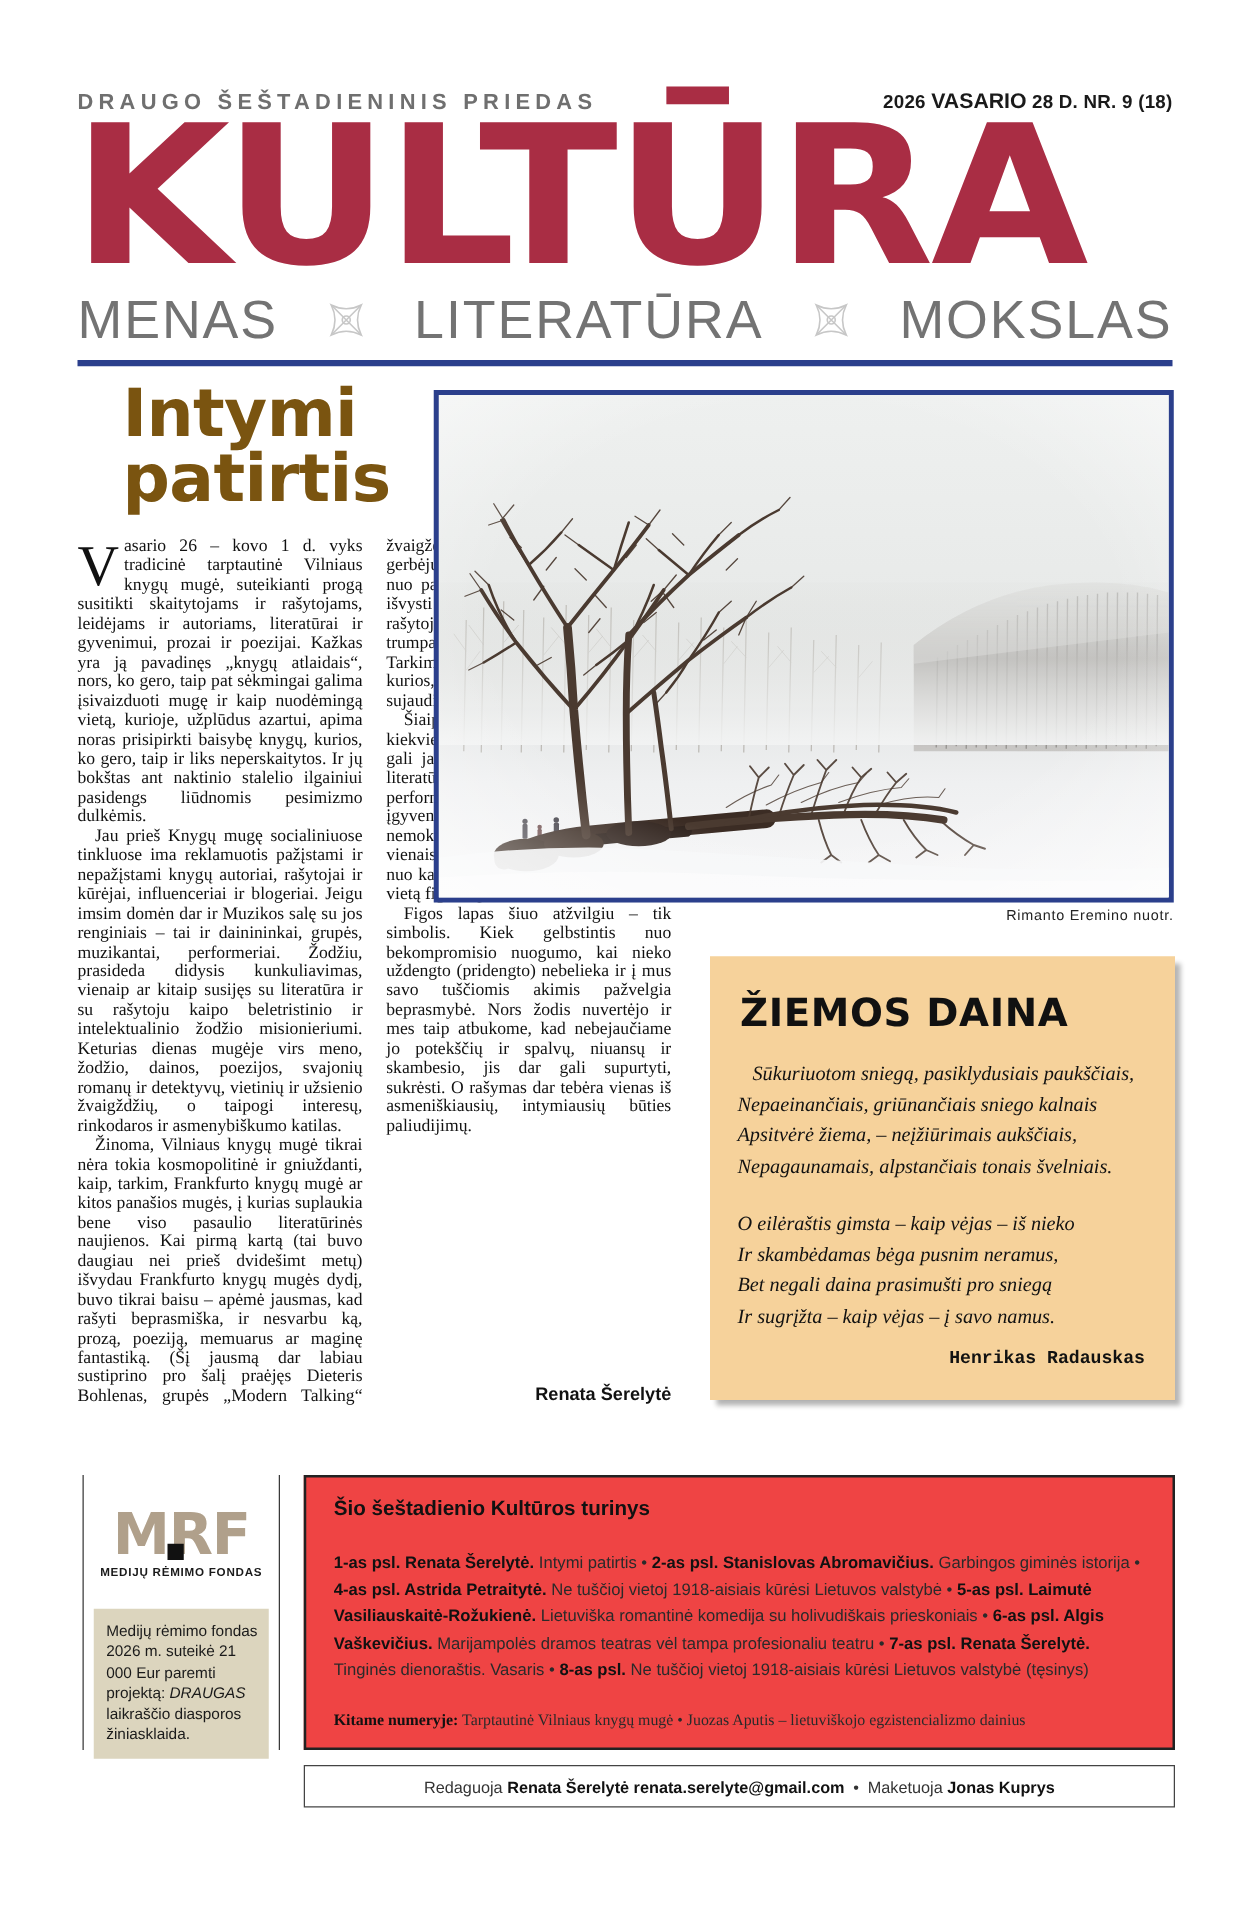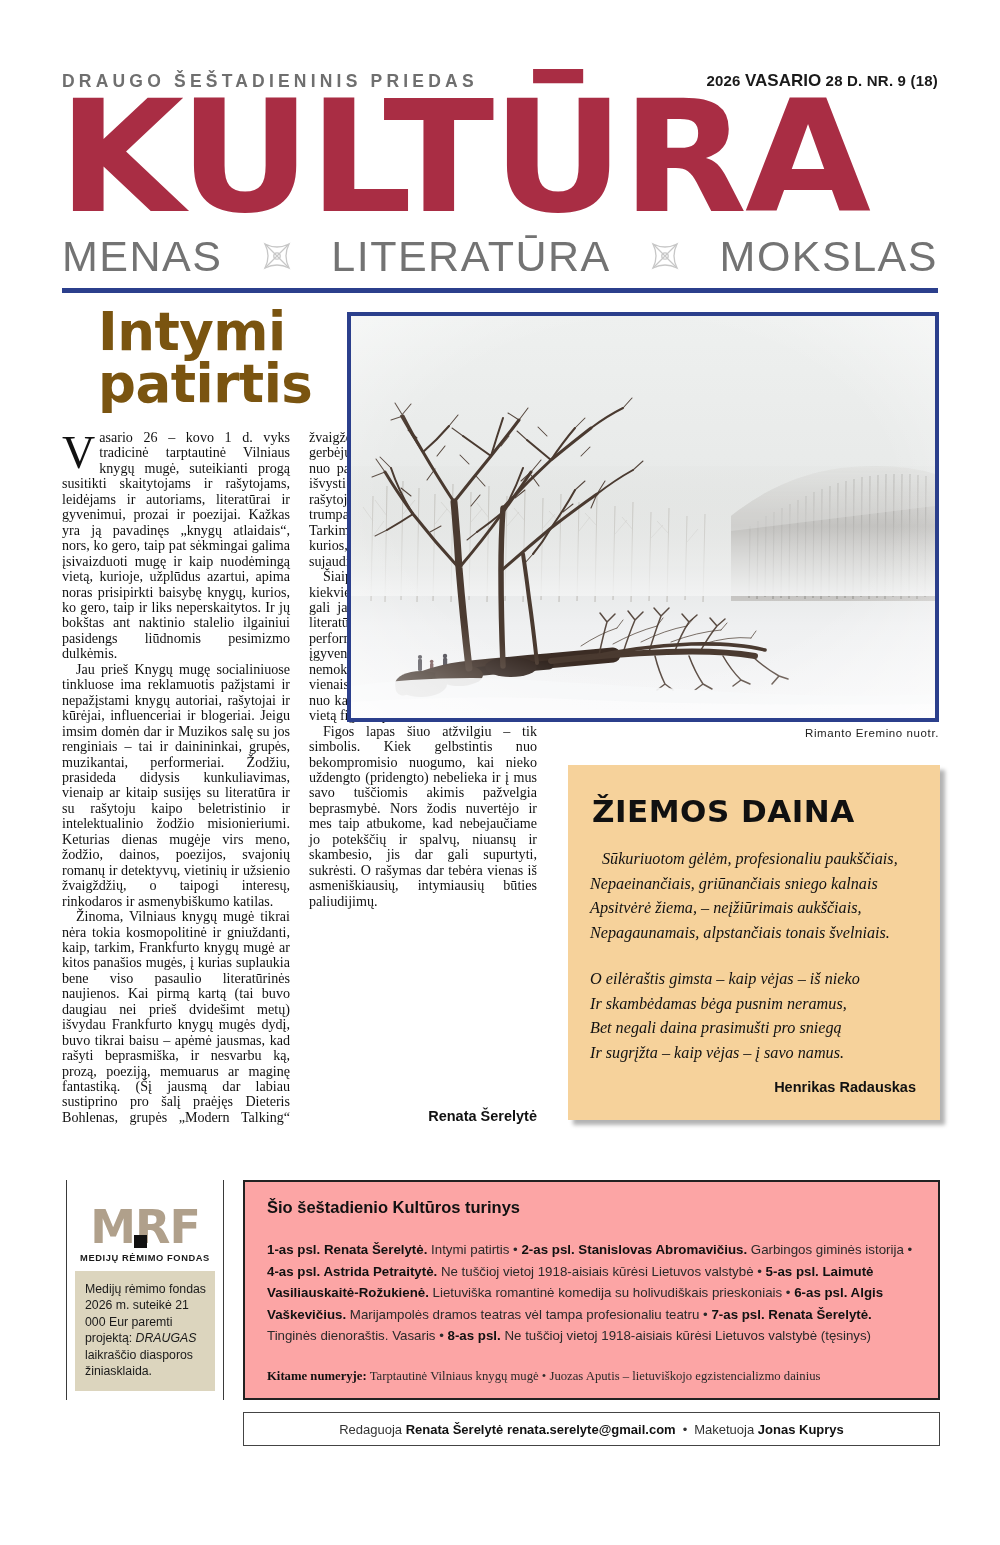--- a/index.html
+++ b/index.html
@@ -138,21 +138,21 @@
     color:#111; margin:6px 0 18px 2px;
   }
   .poem-stanza {
     font-family:"Liberation Serif", serif;
     font-style:italic; font-size:16.2px; line-height:24.5px;
     color:#111;
   }
   .poem-stanza.s1 { margin-bottom:22px; }
   .poem-stanza .ind { padding-left:12px; display:block; }
   .poem-author {
-    font-family:Liberation Sans, sans-serif;
+    font-family:Liberation Mono, monospace;
     font-weight:700; font-size:14.5px; color:#111;
     text-align:right; margin-top:14px; padding-right:4px;
   }
 
   
   .mrf-panel {
     position:absolute; left:66px; top:1180px; width:158px; height:220px;
     border-left:1.5px solid #3a3a3a; border-right:1.5px solid #3a3a3a;
     background:#fff;
     padding:6px 8px;
@@ -168,30 +168,30 @@
   .mrf-dot {
     position:absolute; width:13px; height:13px; background:#111;
     left:44px; bottom:2px;
   }
   .mrf-sub {
     font-family:"Liberation Sans", sans-serif;
     font-weight:700; font-size:9.3px; letter-spacing:.6px;
     color:#1a1a1a; margin-top:3px;
   }
   .mrf-note {
-    margin-top:8px; background:#DCD5BE; padding:10px 9px 12px 10px;
+    margin-top:24px; background:#DCD5BE; padding:10px 9px 12px 10px;
     font-family:"Liberation Sans", sans-serif;
     font-size:12.3px; line-height:16.4px; color:#1a1a1a;
   }
   .mrf-note i { font-style:italic; }
 
   
   .contents {
     position:absolute; left:243px; top:1180px; width:697px; height:220px;
-    background:#fca5a5; border:2px solid #222;
+    background:#ef4444; border:2px solid #222;
     padding:16px 22px 10px 22px;
   }
   .contents h2 {
     margin:0 0 22px 0;
     font-family:"Liberation Sans", sans-serif;
     font-weight:700; font-size:16.5px; color:#111;
   }
   .contents .body {
     font-family:"Liberation Sans", sans-serif;
     font-size:13.3px; line-height:21.5px; color:#2a2a2a;
@@ -439,21 +439,21 @@
 
         <rect x="0" y="0" width="584" height="402" fill="url(#vig)"></rect>
       </svg>
     </div>
   </div>
   <div class="photo-caption">Rimanto Eremino nuotr.</div>
 
   <div class="poem-box">
     <div class="poem-title">ŽIEMOS  DAINA</div>
     <div class="poem-stanza s1">
-      <span class="ind">Sūkuriuotom gėlėm, profesionaliu paukščiais,</span>
+      <span class="ind">Sūkuriuotom sniegą, pasiklydusiais paukščiais,</span>
       <span class="ind" style="padding-left:0">Nepaeinančiais, griūnančiais sniego kalnais</span>
       <span class="ind" style="padding-left:0">Apsitvėrė žiema, – neįžiūrimais aukščiais,</span>
       <span class="ind" style="padding-left:0">Nepagaunamais, alpstančiais tonais švelniais.</span>
     </div>
     <div class="poem-stanza">
       <span class="ind" style="padding-left:0">O eilėraštis gimsta – kaip vėjas – iš nieko</span>
       <span class="ind" style="padding-left:0">Ir skambėdamas bėga pusnim neramus,</span>
       <span class="ind" style="padding-left:0">Bet negali daina prasimušti pro sniegą</span>
       <span class="ind" style="padding-left:0">Ir sugrįžta – kaip vėjas – į savo namus.</span>
     </div>

